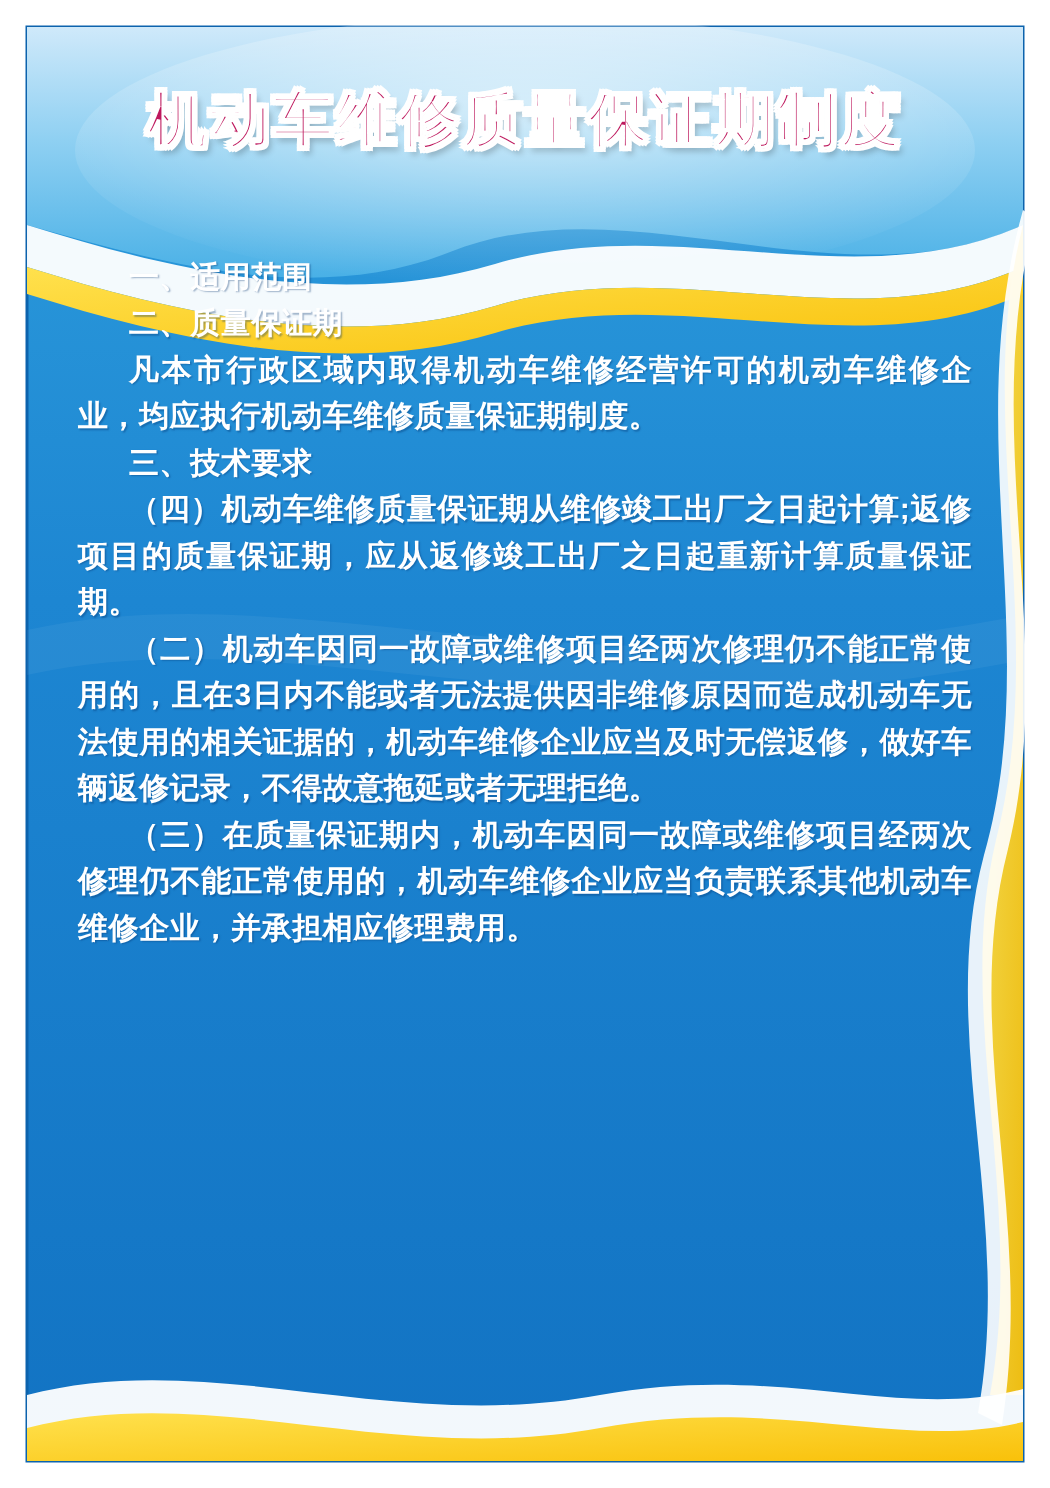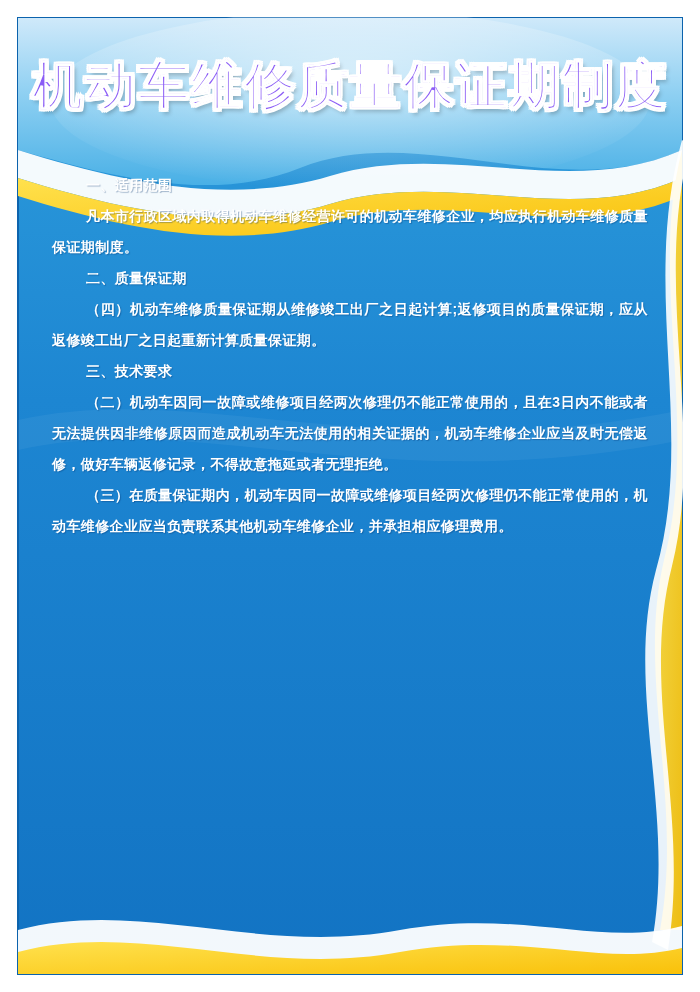--- a/index.html
+++ b/index.html
@@ -36,43 +36,43 @@
     left: 0;
     top: 52px;
     width: 700px;
     text-align: center;
     z-index: 5;
   }
   .poster-title {
     display: inline-block;
     font-family: "Liberation Sans", sans-serif;
     font-weight: bold;
-    font-size: 51px;
+    font-size: 40px;
     letter-spacing: 2px;
-    color: #8b5cf6;
+    color: #be185d;
     -webkit-text-stroke: 1px #ffffff;
     text-shadow:
        2px 0 0 #ffffff, -2px 0 0 #ffffff, 0 2px 0 #ffffff, 0 -2px 0 #ffffff,
        2px 2px 0 #ffffff, -2px 2px 0 #ffffff, 2px -2px 0 #ffffff, -2px -2px 0 #ffffff,
        3px 4px 4px rgba(0,0,0,0.25);
     white-space: nowrap;
   }
 
   
   .content {
     position: absolute;
     left: 52px;
     top: 170px;
     width: 596px;
     z-index: 5;
     color: #ffffff;
   }
   .para {
     font-family: "Liberation Sans", sans-serif;
-    font-size: 14px;
+    font-size: 20px;
     font-weight: bold;
     line-height: 31px;
     letter-spacing: 0.4px;
     margin: 0 0 0 0;
     text-indent: 34px;
     text-align: justify;
     text-justify: inter-ideograph;
     color: #ffffff;
     text-shadow: 1px 1px 1px rgba(0,50,110,0.35);
   }
@@ -135,21 +135,21 @@
 
     <path d="M18,420 C200,380 380,470 682,410 L682,440 C380,500 200,410 18,450 Z" fill="#ffffff" opacity="0.05"></path>
   </svg>
 
   <div class="title-area">
     <span class="poster-title">机动车维修质量保证期制度</span>
   </div>
 
   <div class="content">
     <p class="para heading">一、适用范围</p>
+    <p class="para heading">二、质量保证期</p>
     <p class="para">凡本市行政区域内取得机动车维修经营许可的机动车维修企业，均应执行机动车维修质量保证期制度。</p>
-    <p class="para heading">二、质量保证期</p>
+    <p class="para heading">三、技术要求</p>
     <p class="para">（四）机动车维修质量保证期从维修竣工出厂之日起计算;返修项目的质量保证期，应从返修竣工出厂之日起重新计算质量保证期。</p>
-    <p class="para heading">三、技术要求</p>
     <p class="para">（二）机动车因同一故障或维修项目经两次修理仍不能正常使用的，且在3日内不能或者无法提供因非维修原因而造成机动车无法使用的相关证据的，机动车维修企业应当及时无偿返修，做好车辆返修记录，不得故意拖延或者无理拒绝。</p>
     <p class="para">（三）在质量保证期内，机动车因同一故障或维修项目经两次修理仍不能正常使用的，机动车维修企业应当负责联系其他机动车维修企业，并承担相应修理费用。</p>
   </div>
 
 </div>
 
 </body></html>

